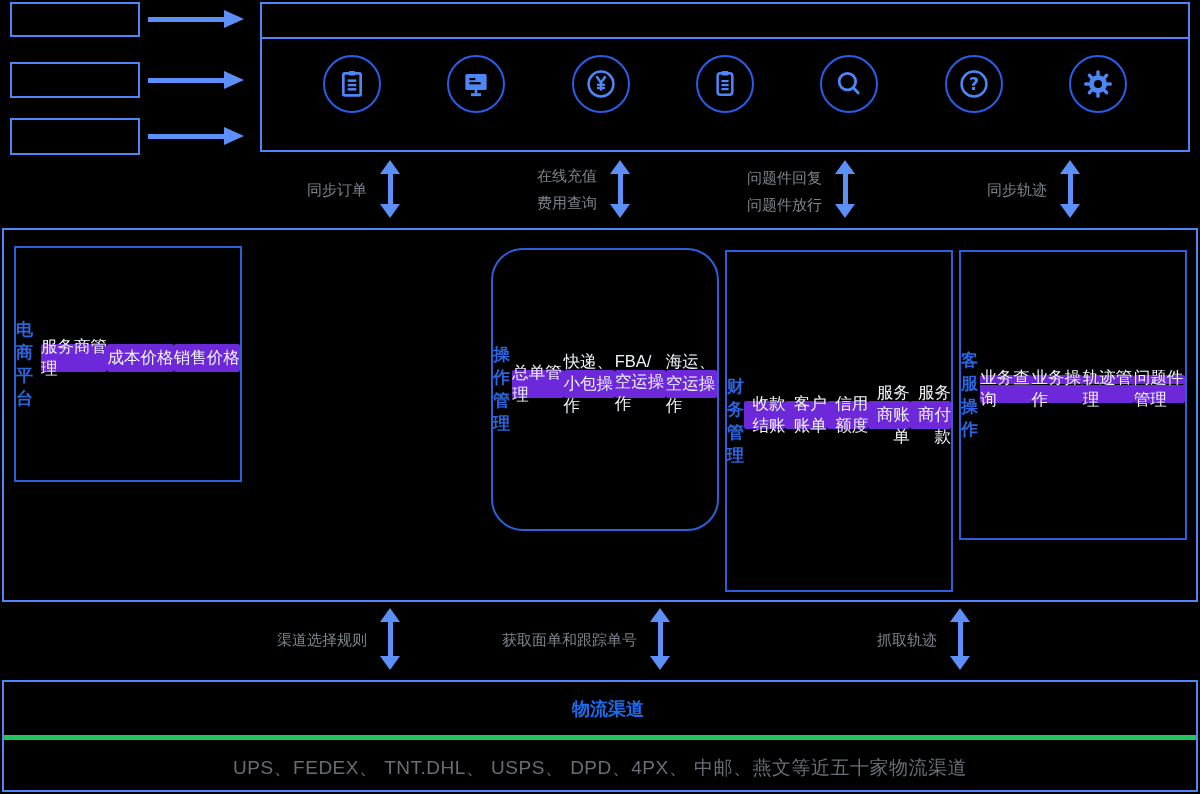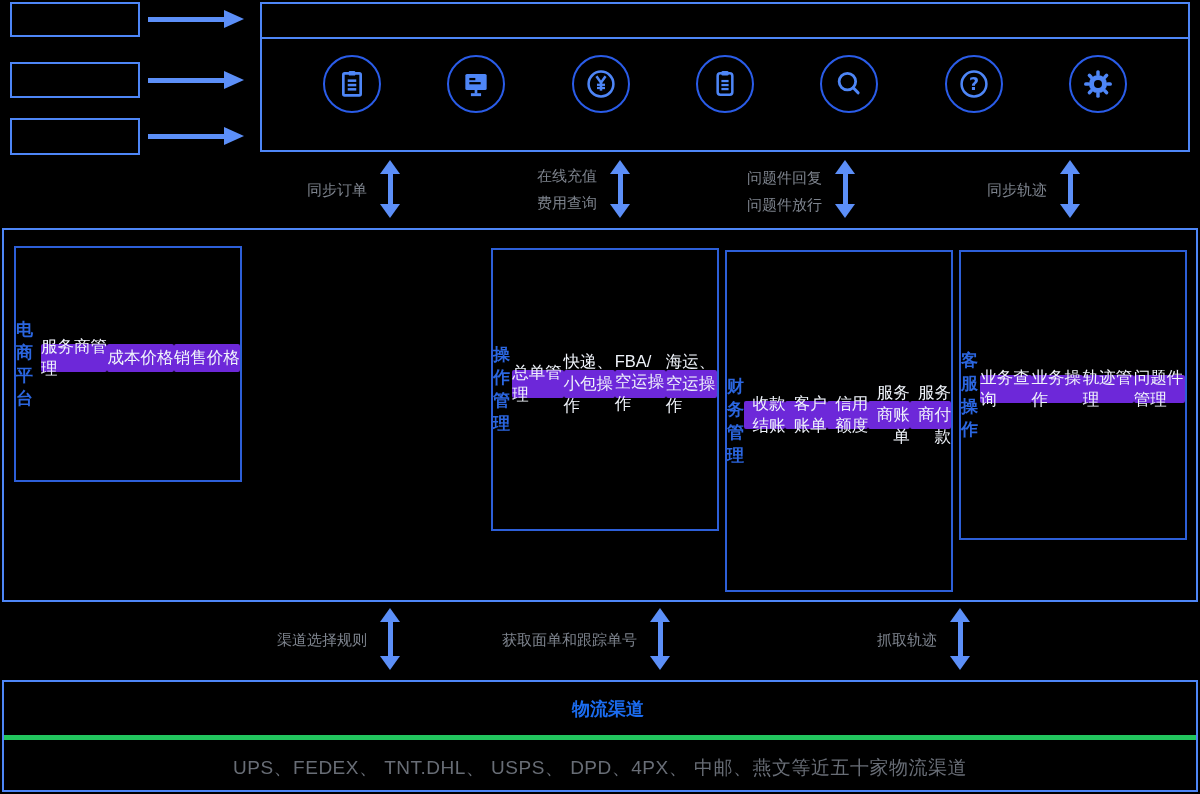--- a/index.html
+++ b/index.html
@@ -223,38 +223,38 @@
   <div class="blue-box" style="left:2px;top:228px;width:1196px;height:374px;">
 
     <div class="col" style="left:10px;top:16px;height:236px;">
       <div class="col-title">电商平台</div>
       <div class="mbtn">服务商管理</div>
       <div class="mbtn">成本价格</div>
       <div class="mbtn">销售价格</div>
     </div>
 
 
-    <div class="col" style="left:487px;top:18px;height:283px;">
+    <div class="col" style="left:487px;top:18px;height:283px;border-radius:32px;">
       <div class="col-title">操作管理</div>
       <div class="mbtn">总单管理</div>
       <div class="mbtn">快递、小包操作</div>
       <div class="mbtn">FBA/空运操作</div>
       <div class="mbtn">海运、空运操作</div>
     </div>
 
     <div class="col" style="left:721px;top:20px;height:342px;text-align:right;">
       <div class="col-title">财务管理</div>
       <div class="mbtn">收款结账</div>
       <div class="mbtn">客户账单</div>
       <div class="mbtn">信用额度</div>
       <div class="mbtn">服务商账单</div>
       <div class="mbtn">服务商付款</div>
     </div>
 
-    <div class="col" style="left:955px;top:20px;height:290px;">
+    <div class="col" style="left:955px;top:20px;height:290px;text-decoration:underline;">
       <div class="col-title">客服操作</div>
       <div class="mbtn">业务查询</div>
       <div class="mbtn">业务操作</div>
       <div class="mbtn">轨迹管理</div>
       <div class="mbtn">问题件管理</div>
     </div>
 
   </div>
 
   <div class="vlink" style="top:608px;height:62px;right:797px;">

